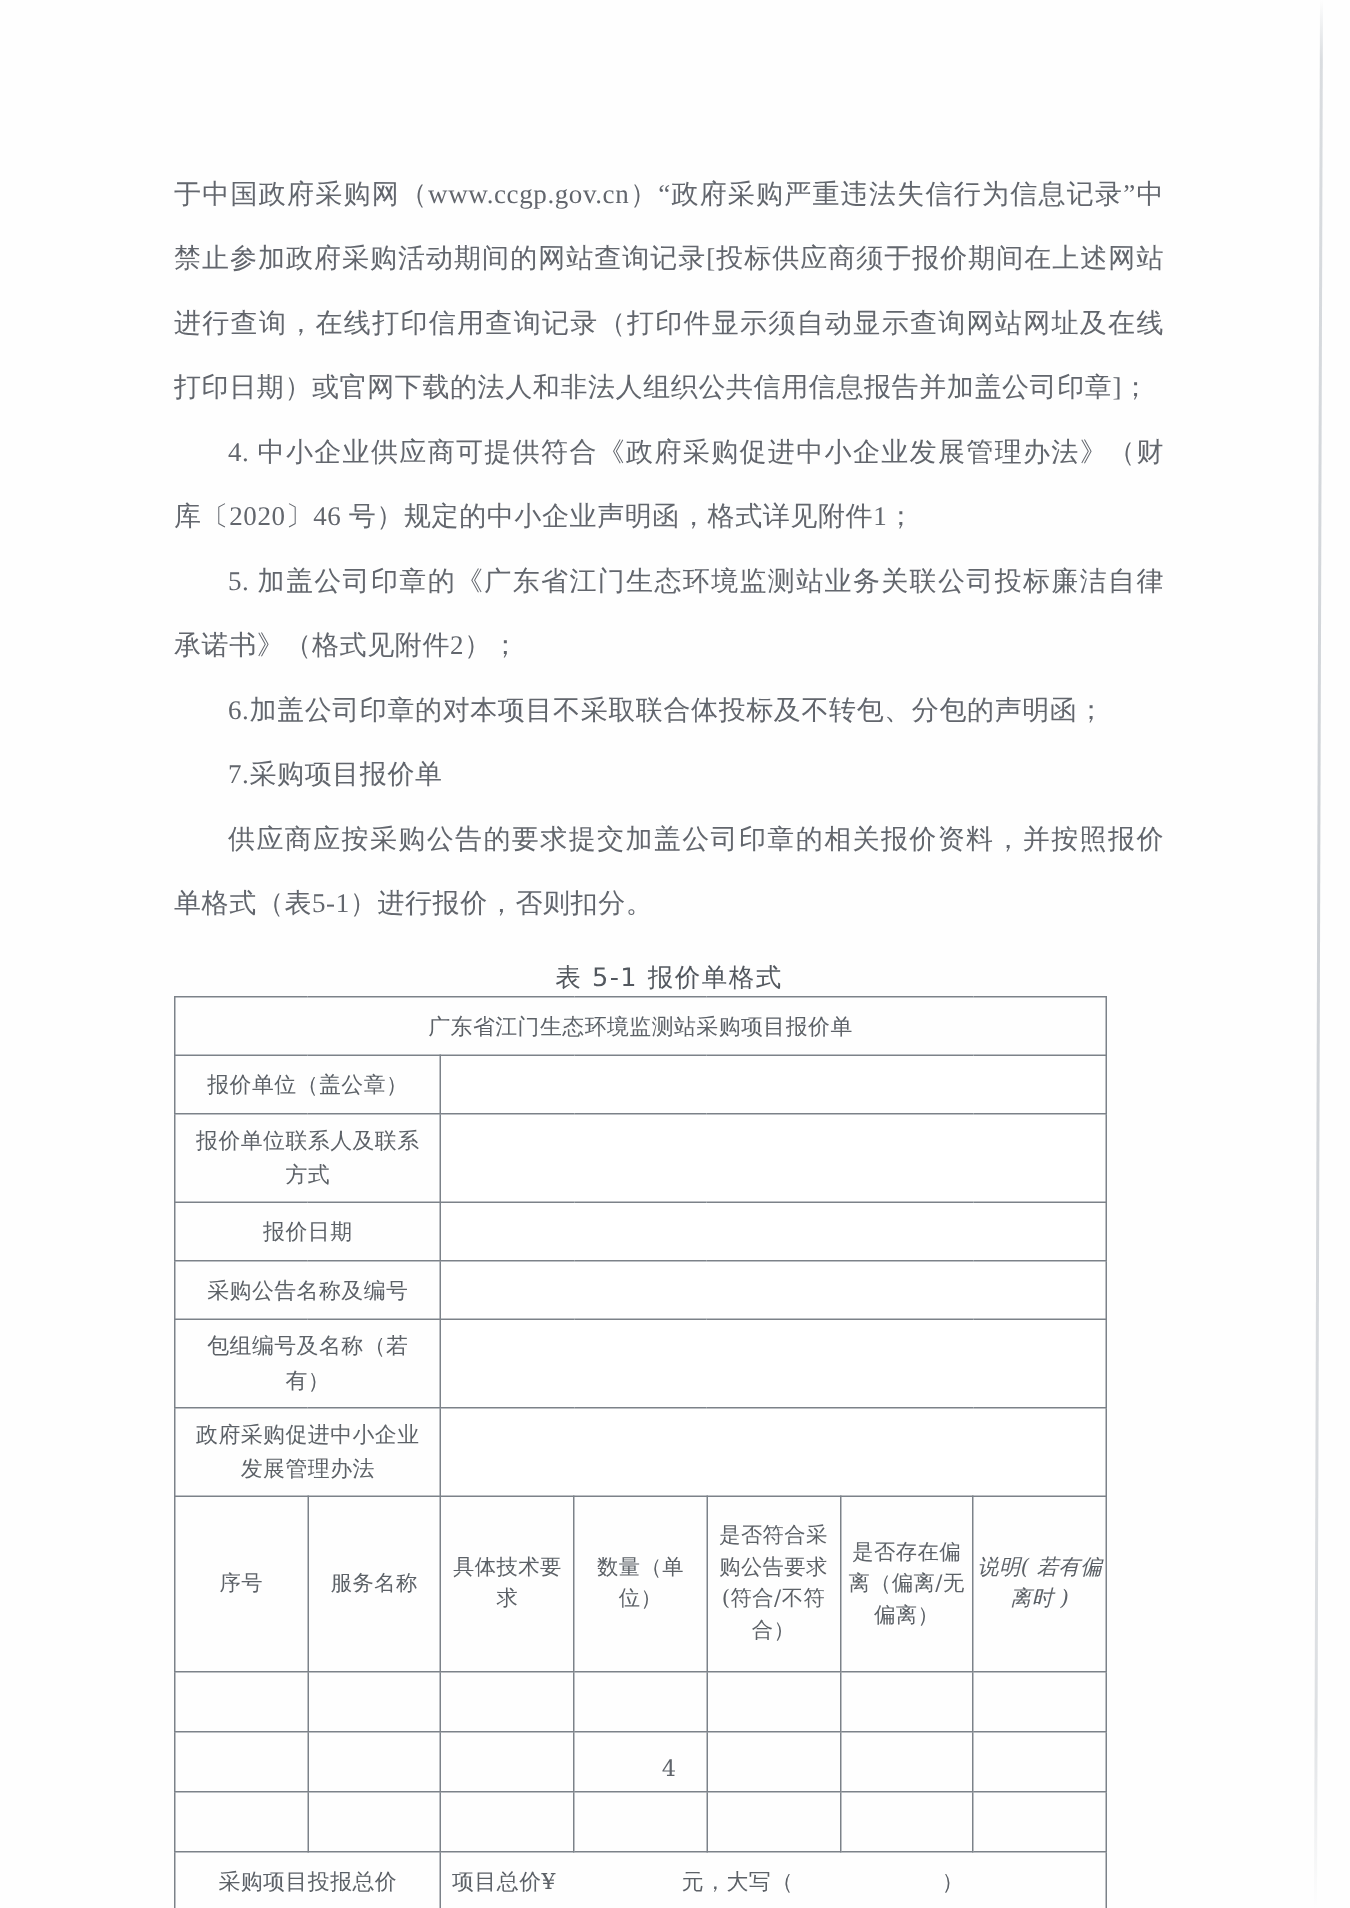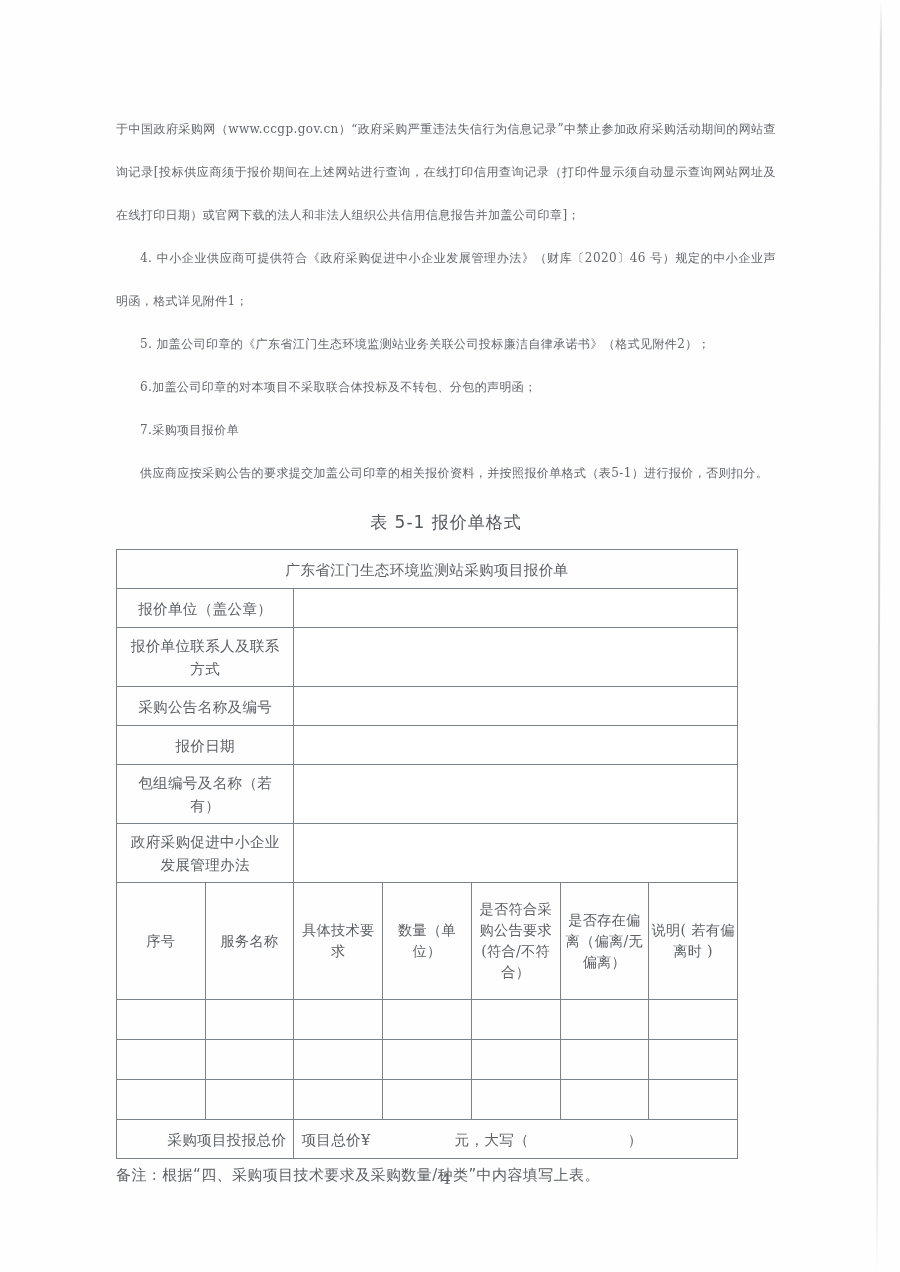--- a/index.html
+++ b/index.html
@@ -34,34 +34,35 @@
   }
   .content {
     position: absolute;
     left: 116px;
     top: 108px;
     width: 660px;
   }
 
   
   .para {
-    font-size: 12px;
+    font-size: 18px;
     line-height: 43px;
     letter-spacing: 0.4px;
     text-align: justify;
     text-justify: inter-character;
     margin: 0 0 0 0;
     color: #62666d;
+    font-family: Liberation Serif, serif;
   }
   .para.indent { text-indent: 2em; }
 
   
   .table-caption {
     margin-top: 16px;
-    margin-bottom: 15px;
+    margin-bottom: 1px;
     text-align: center;
     font-size: 17px;
     letter-spacing: 1px;
     color: #53585f;
     font-family: "DejaVu Sans", "Liberation Sans", sans-serif;
   }
 
   
   table.quote {
     border-collapse: collapse;
@@ -95,26 +96,26 @@
     font-size: 14.2px;
     line-height: 21px;
     padding: 4px 2px;
   }
   td.c-seq   { width: 34px; }
   td.c-name  { width: 120px; }
   td.c-spec  { width: 168px; }
   td.c-qty   { width: 68px; }
   td.c-conf  { width: 80px; }
   td.c-dev   { width: 76px; }
-  td.c-note  { width: 76px; }
+  td.c-note  { width: 76px; font-style: italic; }
 
   tr.blank-row td { height: 27px; }
 
   td.total-label {
-    text-align: right;
+    text-align: center;
     width: 160px;
     font-size: 14.6px;
     letter-spacing: 0.4px;
   }
   td.total-value {
     height: 44px;
     font-size: 14.6px;
     position: relative;
     padding-left: 10px;
     margin-top: 20px;
@@ -170,25 +171,25 @@
 
         <tr>
           <td class="label-cell" colspan="2">报价单位（盖公章）</td>
           <td class="value-cell" colspan="5"></td>
         </tr>
         <tr>
           <td class="label-cell" colspan="2">报价单位联系人及联系方式</td>
           <td class="value-cell" colspan="5"></td>
         </tr>
         <tr>
+          <td class="label-cell" colspan="2">报价日期</td>
+          <td class="value-cell" colspan="5"></td>
+        </tr>
+        <tr>
           <td class="label-cell" colspan="2">采购公告名称及编号</td>
-          <td class="value-cell" colspan="5"></td>
-        </tr>
-        <tr>
-          <td class="label-cell" colspan="2">报价日期</td>
           <td class="value-cell" colspan="5"></td>
         </tr>
         <tr>
           <td class="label-cell" colspan="2">包组编号及名称（若有）</td>
           <td class="value-cell" colspan="5"></td>
         </tr>
         <tr>
           <td class="label-cell" colspan="2">政府采购促进中小企业发展管理办法</td>
           <td class="value-cell" colspan="5"></td>
         </tr>

